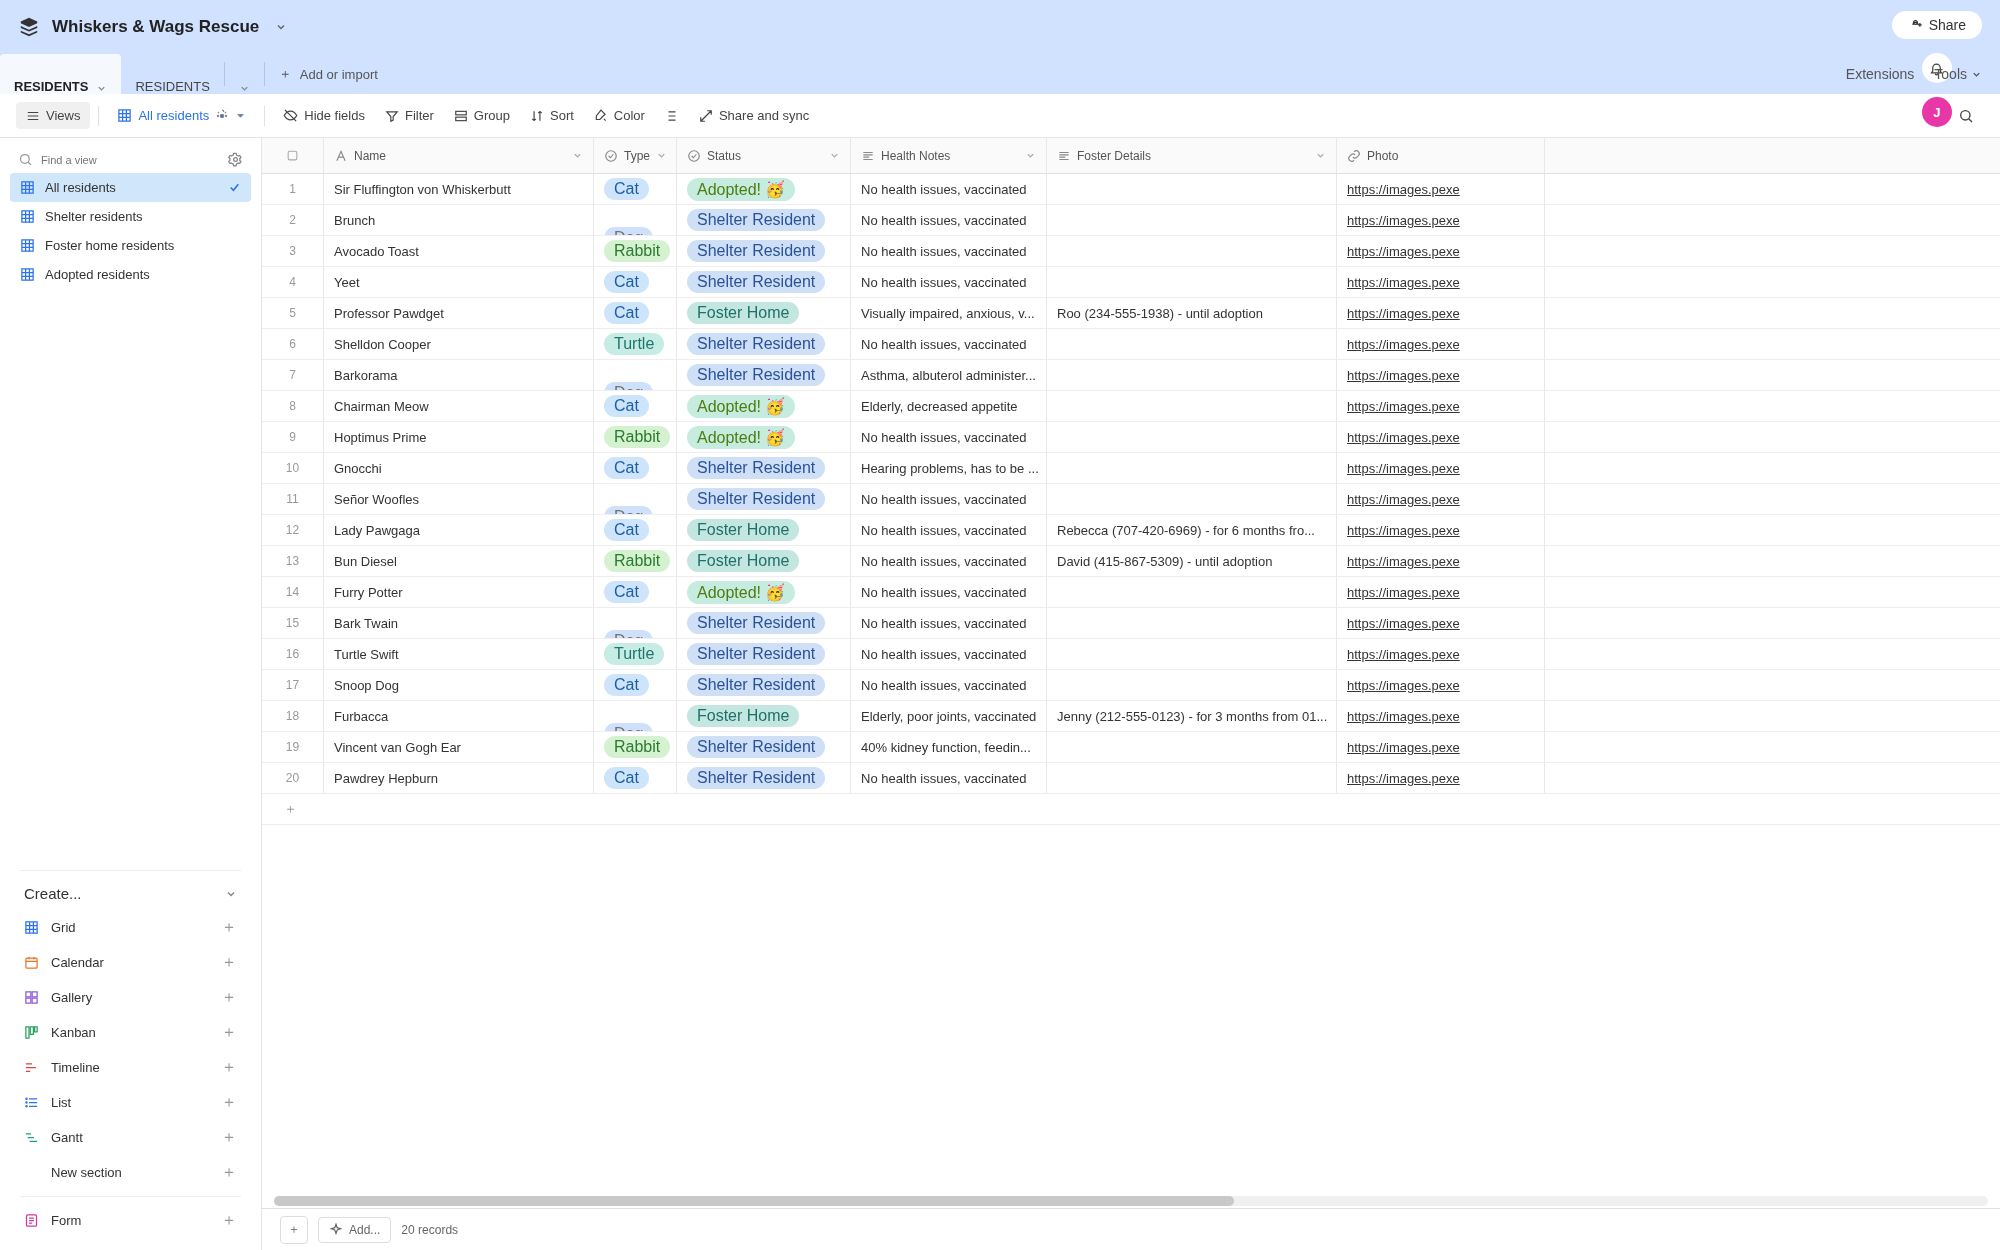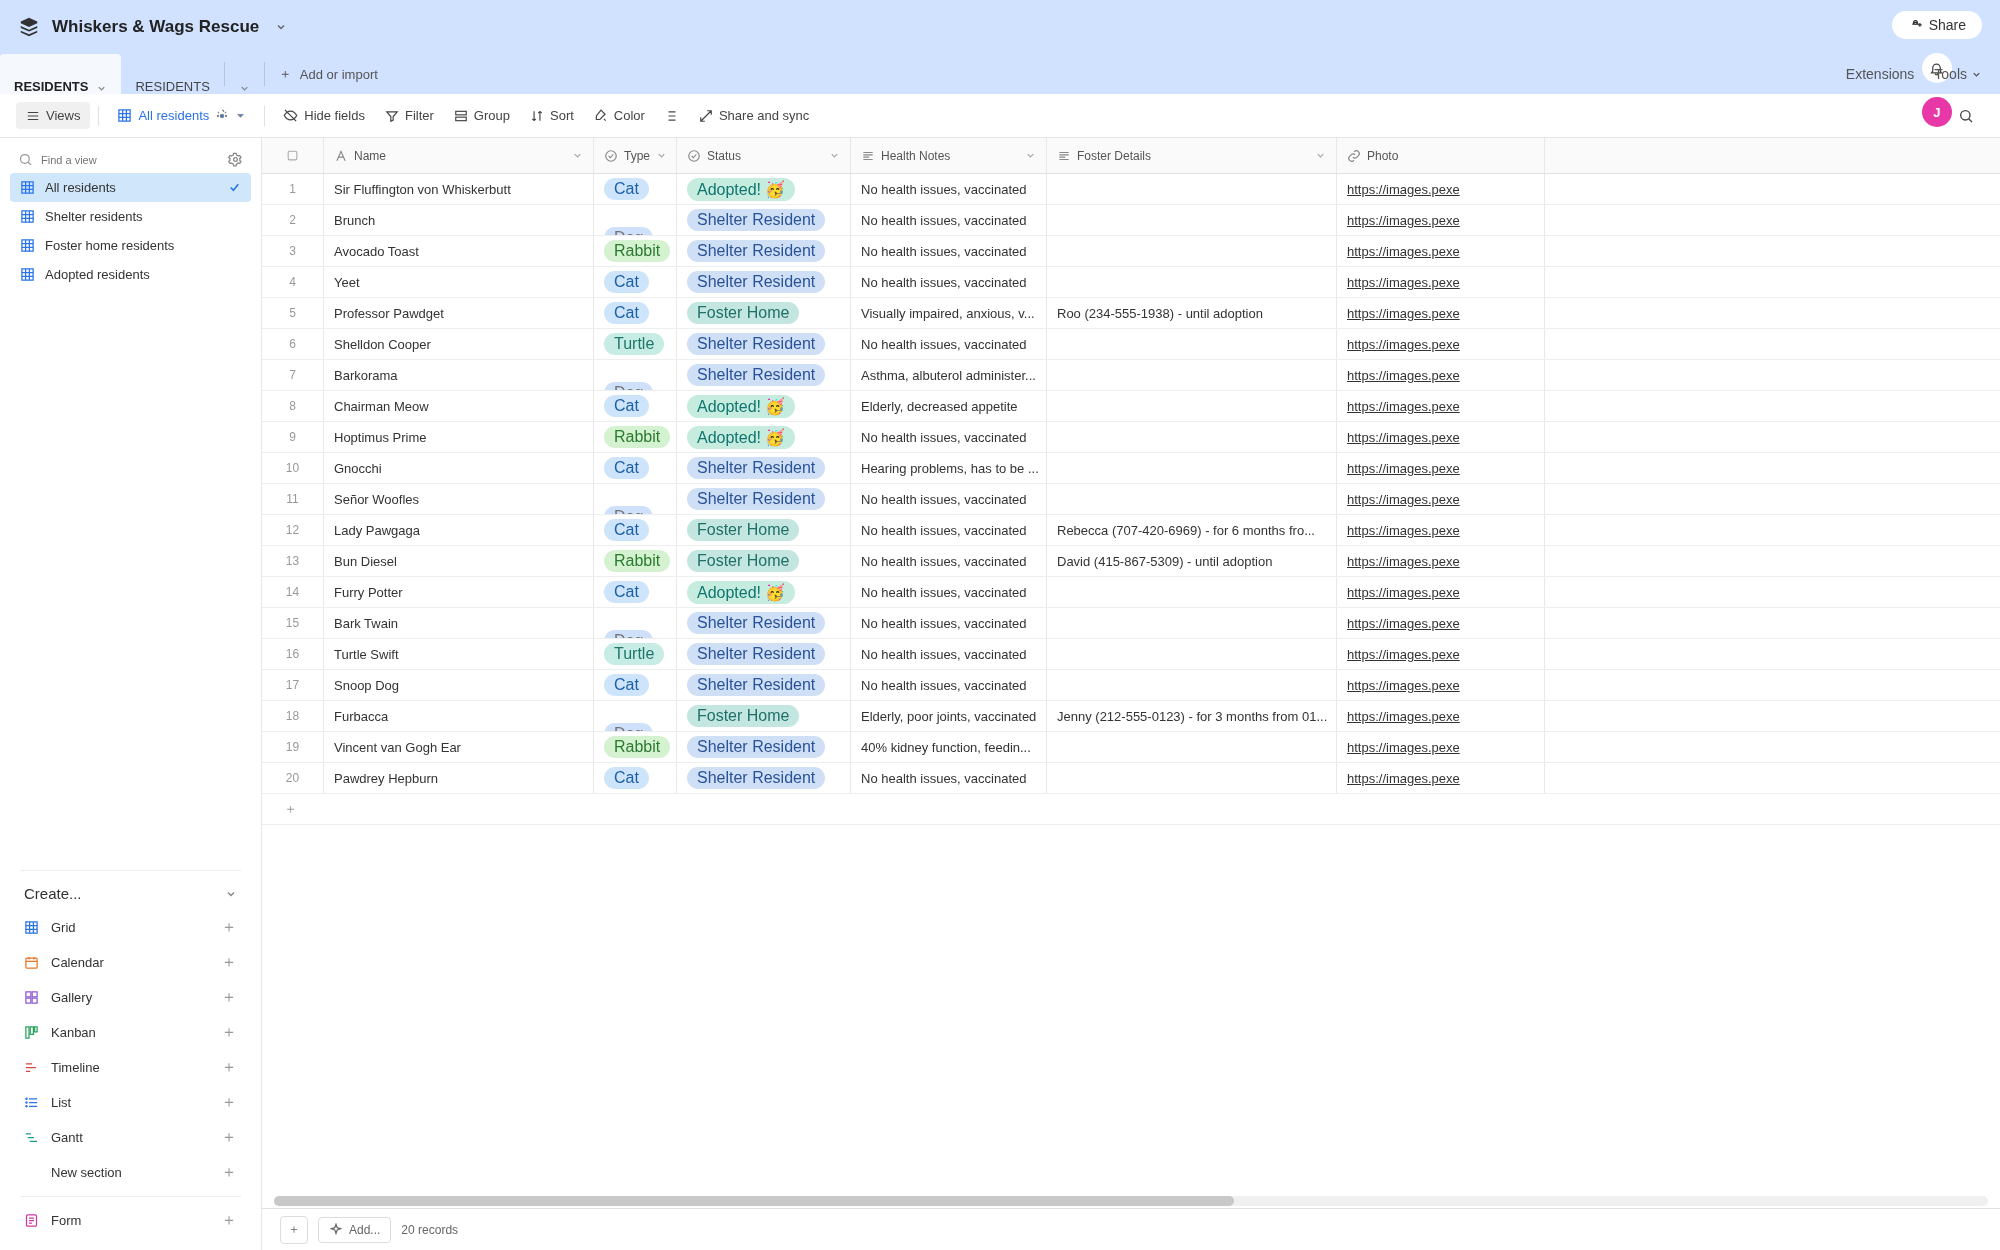--- a/index.html
+++ b/index.html
@@ -66,21 +66,21 @@
 .c-health { width:196px; }
 .c-foster { width:290px; }
 .c-photo { width:208px; }
 .hcell { gap:6px; position:relative; }
 .hcell .dd { margin-left:auto; color:#aaa; }
 .pill { border-radius:99px; padding:2px 10px; font-size:16px; display:inline-block; }
 .p-cat { background:#cde4fb; color:#1b5fa8; }
 .p-dog { background:#cfe0fa; color:#737373;margin-top:36px; }
 .p-rabbit { background:#d4f2d0; color:#2a7a30; }
 .p-turtle { background:#c6ece5; color:#1f766a; }
-.p-adopted { background:#c6ece0; color:#0f766e; }
+.p-adopted { background:#c6ece0; color:#4d7c0f; }
 .p-shelter { background:#cfe0f6; color:#2a5298; }
 .p-foster { background:#c3e6e0; color:#1f7068; }
 .url { color:#333; text-decoration:underline; overflow:hidden; text-overflow:clip; }
 .gbody { flex:1; overflow-y:auto; }
 .addrow { height:31px; display:flex; align-items:center; padding-left:22px; color:#999; cursor:pointer; border-bottom:1px solid #eee; }
 .footer { height:42px; display:flex; align-items:center; gap:10px; padding:0 18px; border-top:1px solid #e0e0e0; font-size:12px; color:#666; }
 .footer .btn { width:28px; height:28px; border:1px solid #ddd; border-radius:4px; display:flex; align-items:center; justify-content:center; cursor:pointer; }
 .footer .addlbl { border:1px solid #ddd; border-radius:4px; padding:5px 10px; display:flex; align-items:center; gap:6px; cursor:pointer; }
 .hscroll { position:absolute; bottom:44px; left:12px; right:12px; height:10px; background:#f0f0f0; border-radius:5px; }
 .hscroll .thumb { height:100%; width:56%; background:#c8c8c8; border-radius:5px; }

